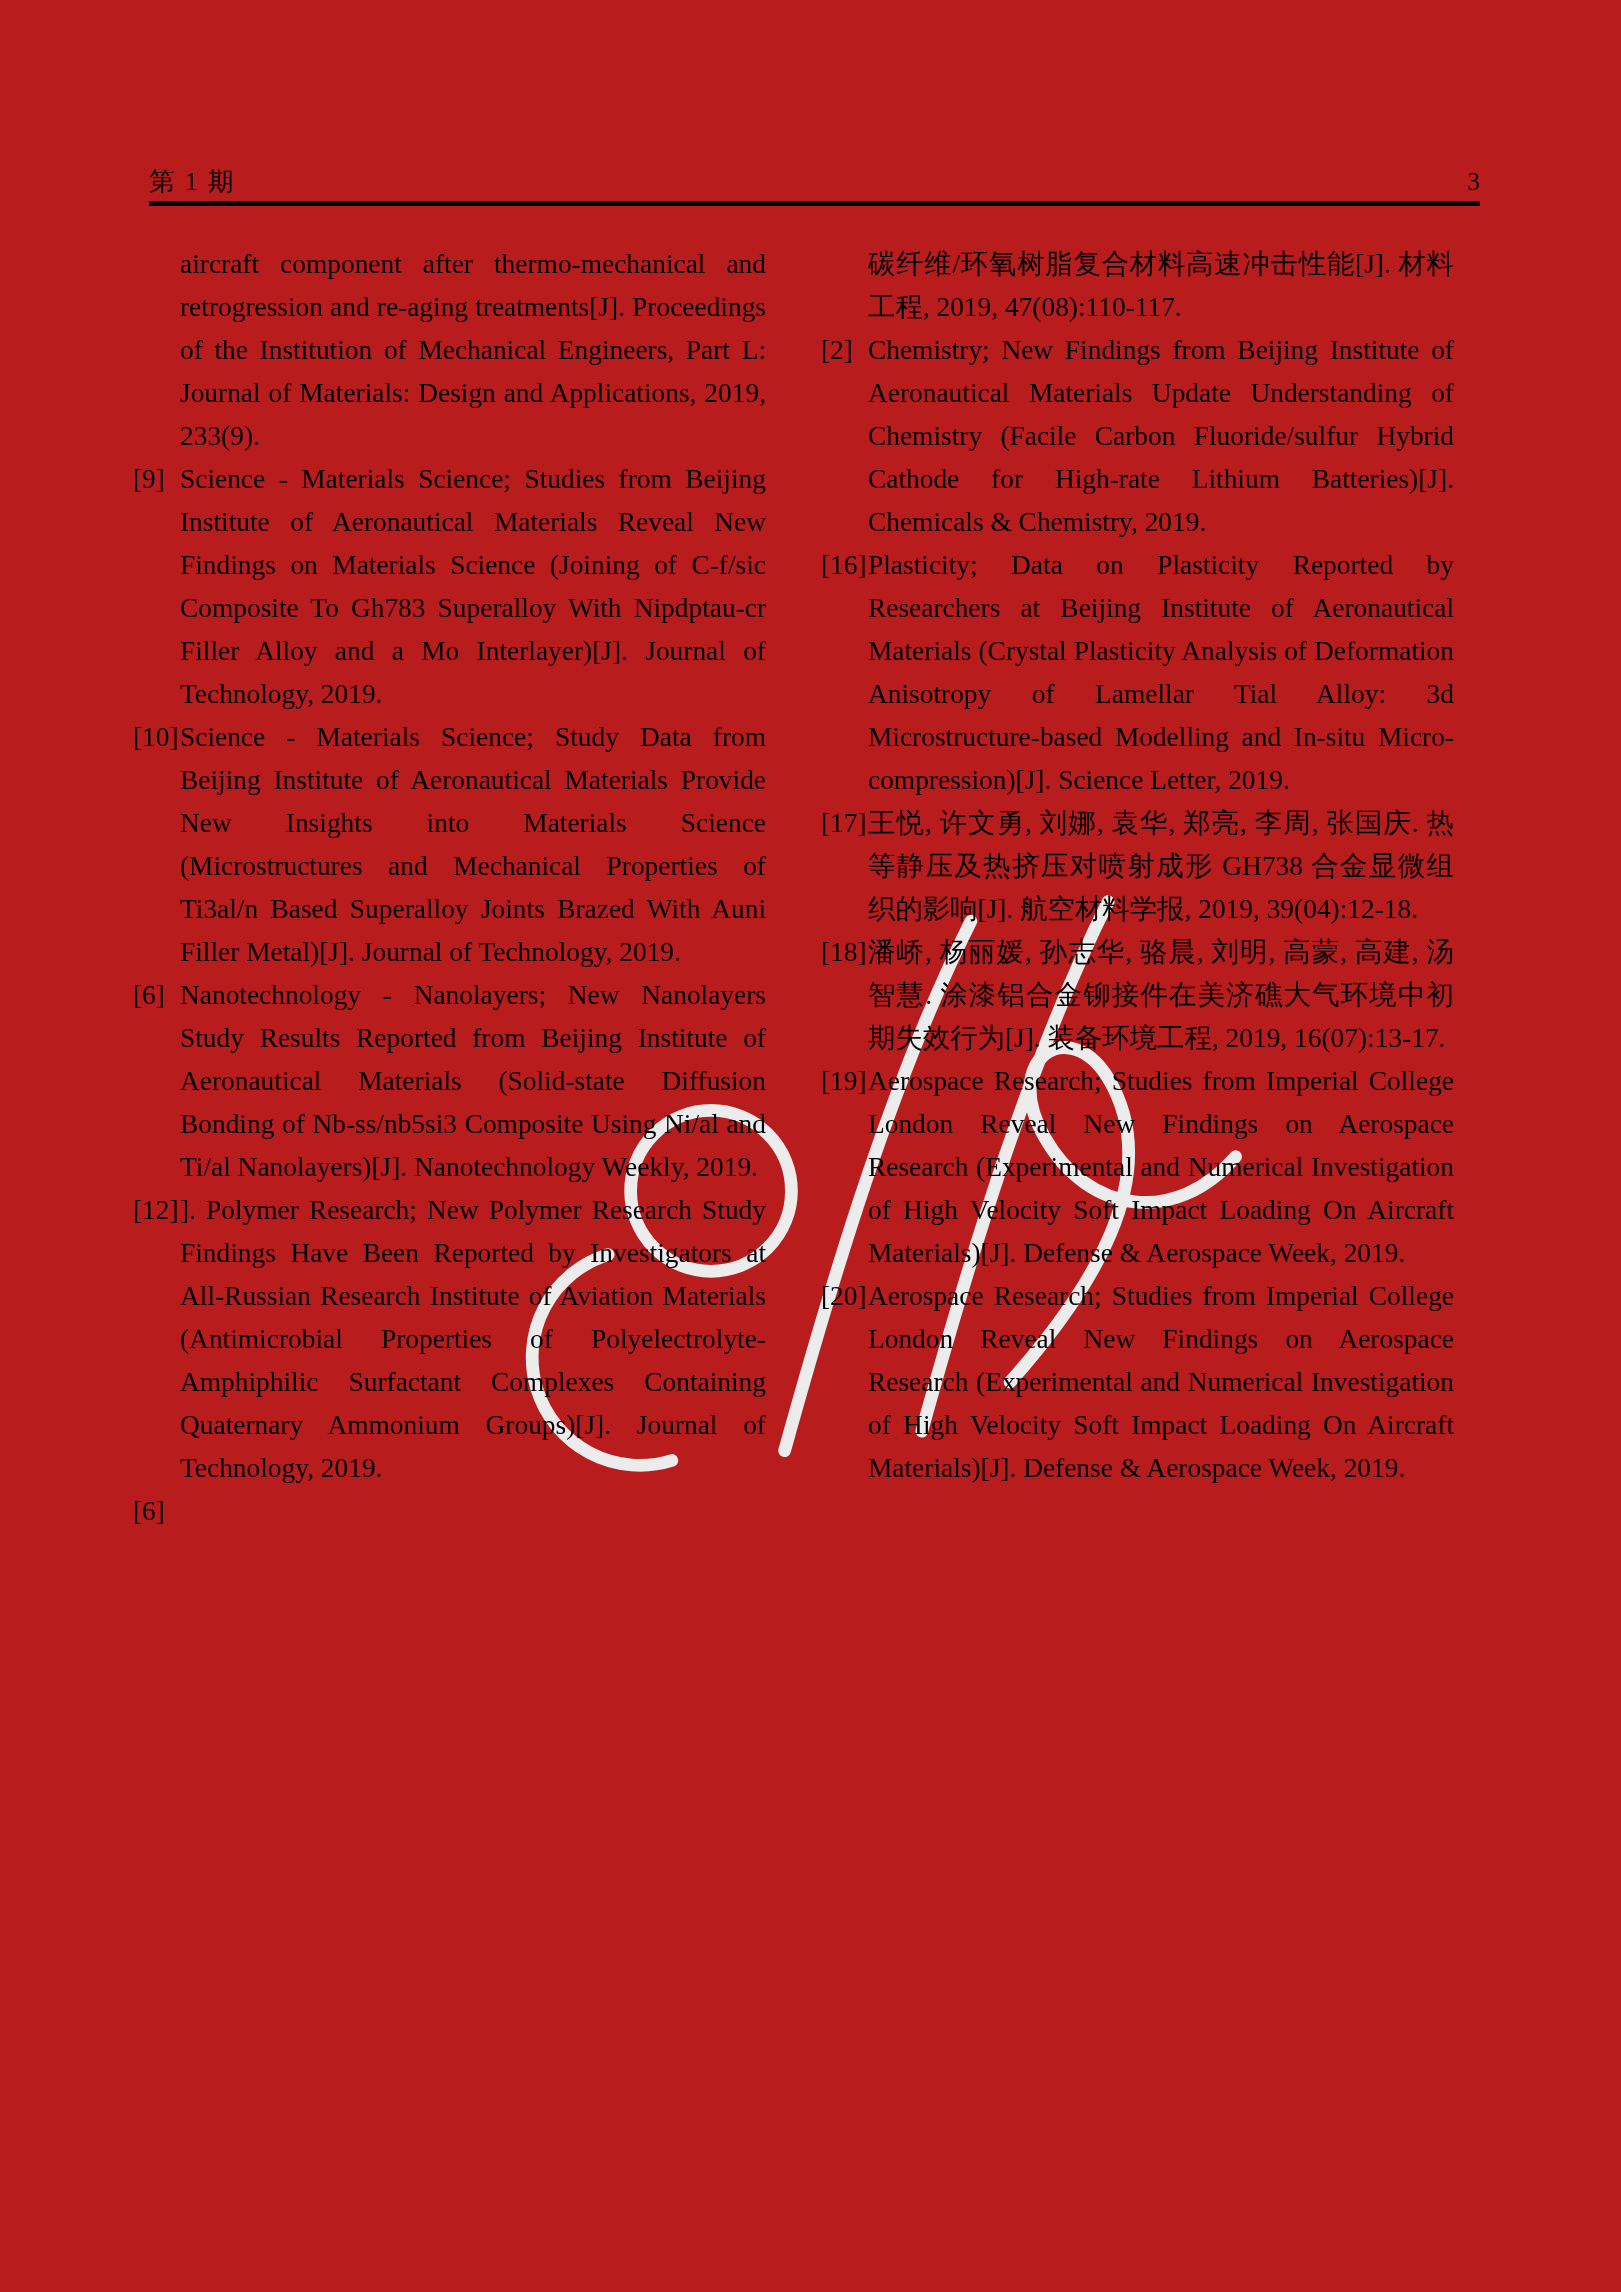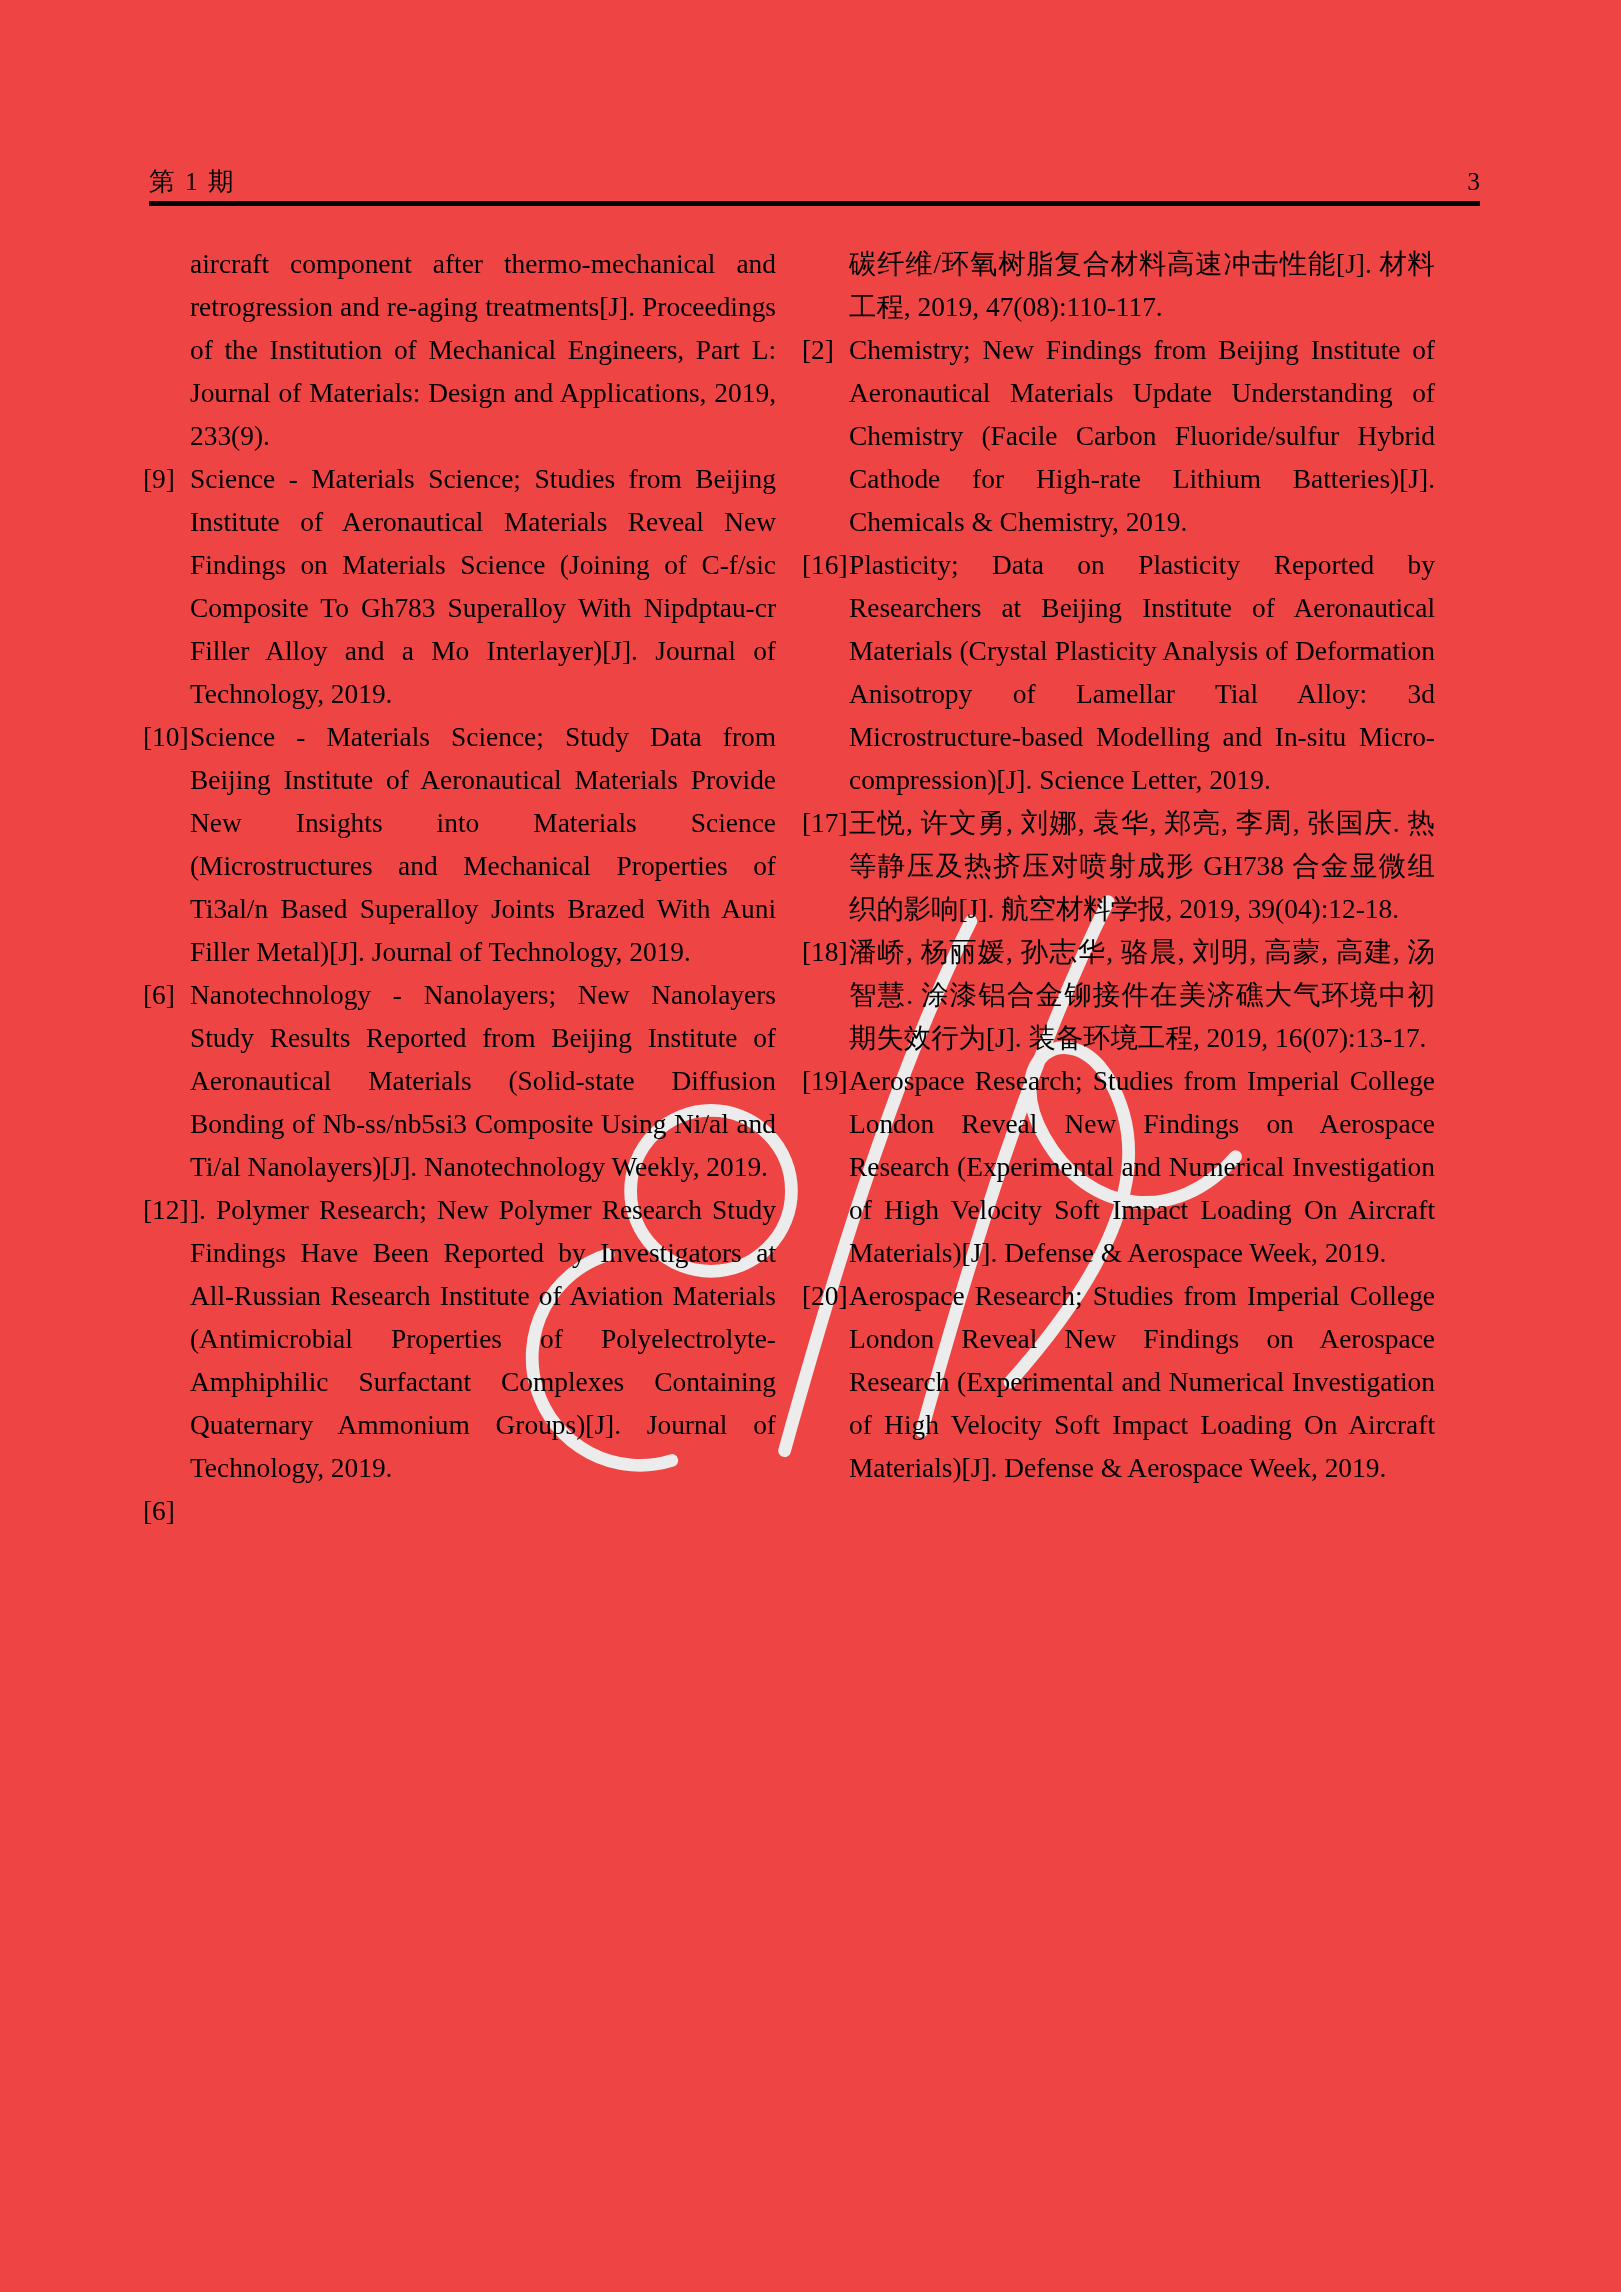--- a/index.html
+++ b/index.html
@@ -5,21 +5,21 @@
   html, body {
     margin: 0;
     padding: 0;
     background: #888;
   }
   .page {
     position: relative;
     width: 1621px;
     height: 2293px;
     margin: 0 auto;
-    background: #ef4444;
+    background: #b91c1c;
     font-family: "Liberation Serif", serif;
     color: #000000;
     overflow: hidden;
   }
   .header {
     position: absolute;
     top: 167px;
     left: 149px;
     width: 1331px;
     display: flex;
@@ -39,23 +39,23 @@
   }
   .watermark {
     position: absolute;
     left: 461px;
     top: 833px;
     pointer-events: none;
   }
   .columns {
     position: absolute;
     top: 243px;
-    left: 143px;
+    left: 133px;
     display: flex;
-    gap: 26px;
+    gap: 55px;
   }
   .col {
     width: 633px;
   }
   p.ref {
     margin: 0;
     position: relative;
     padding-left: 47px;
     font-size: 27.4px;
     line-height: 43px;

